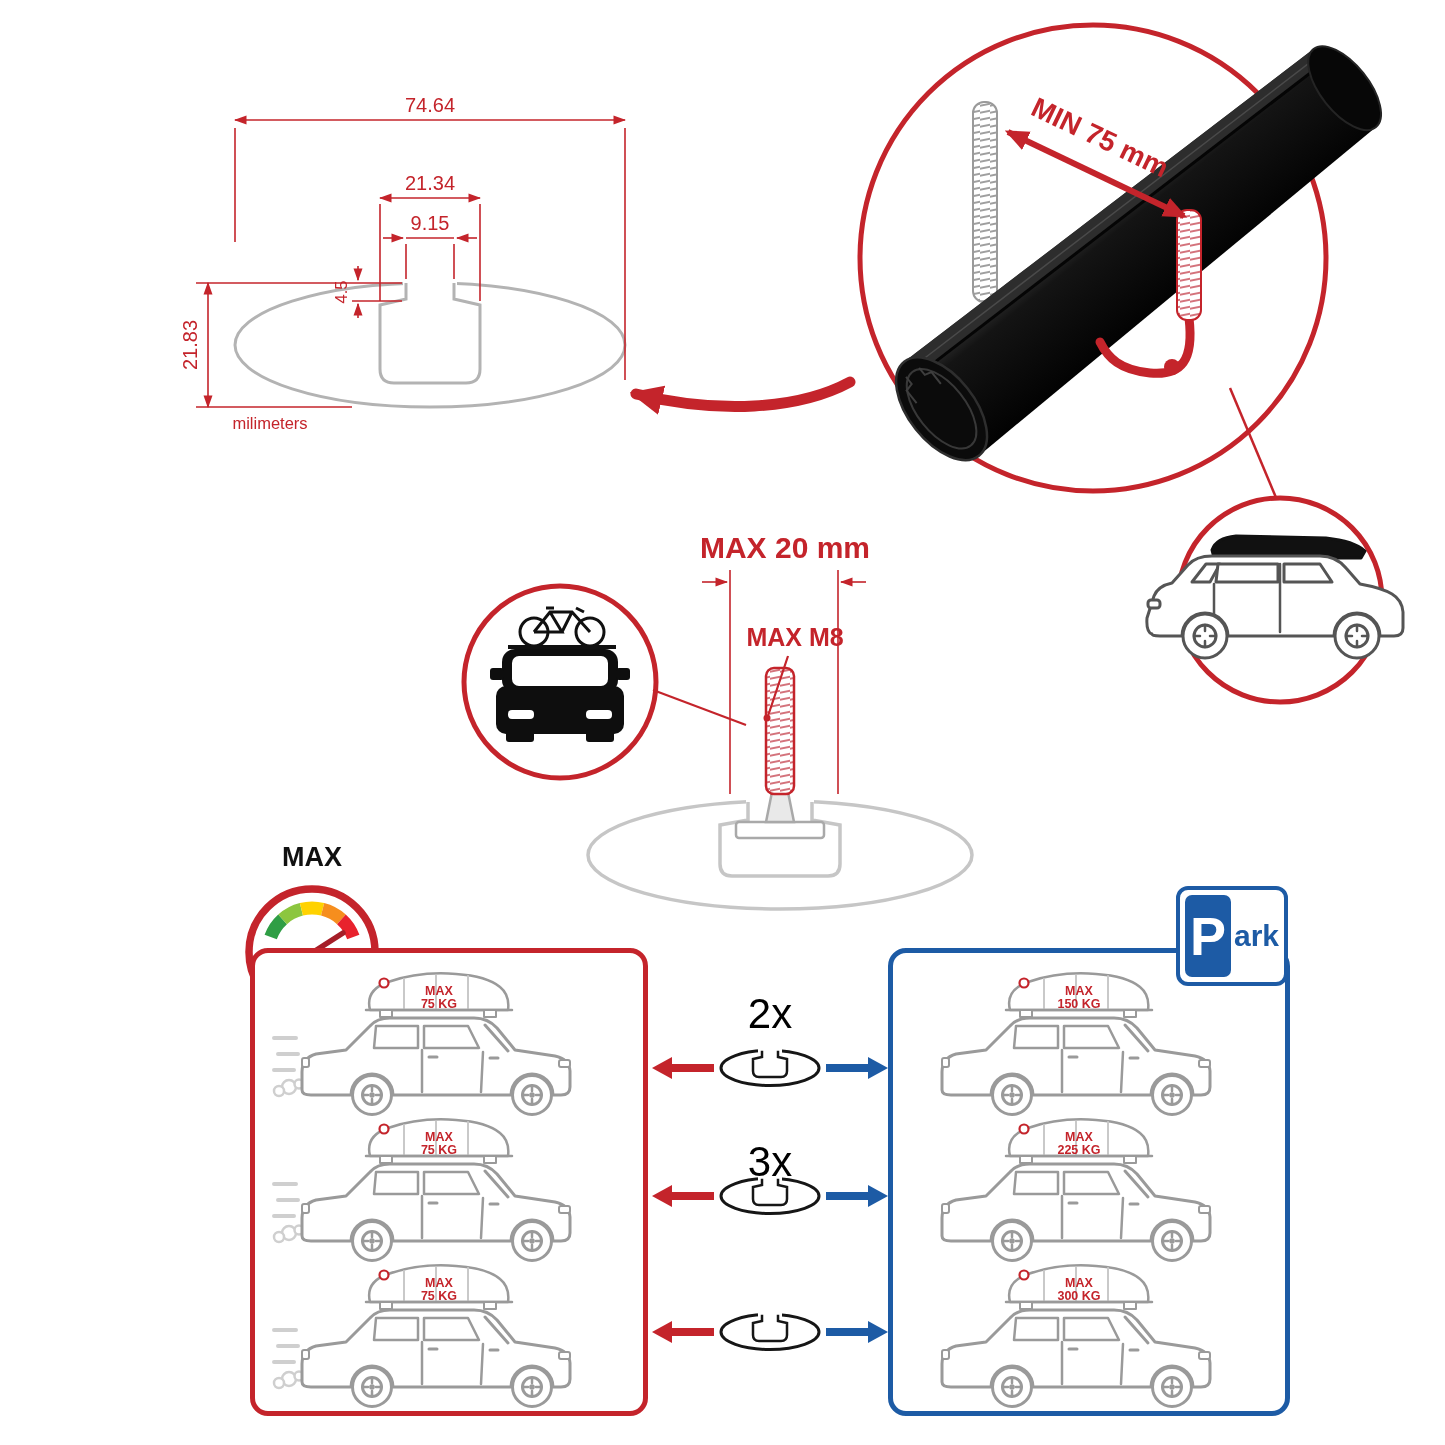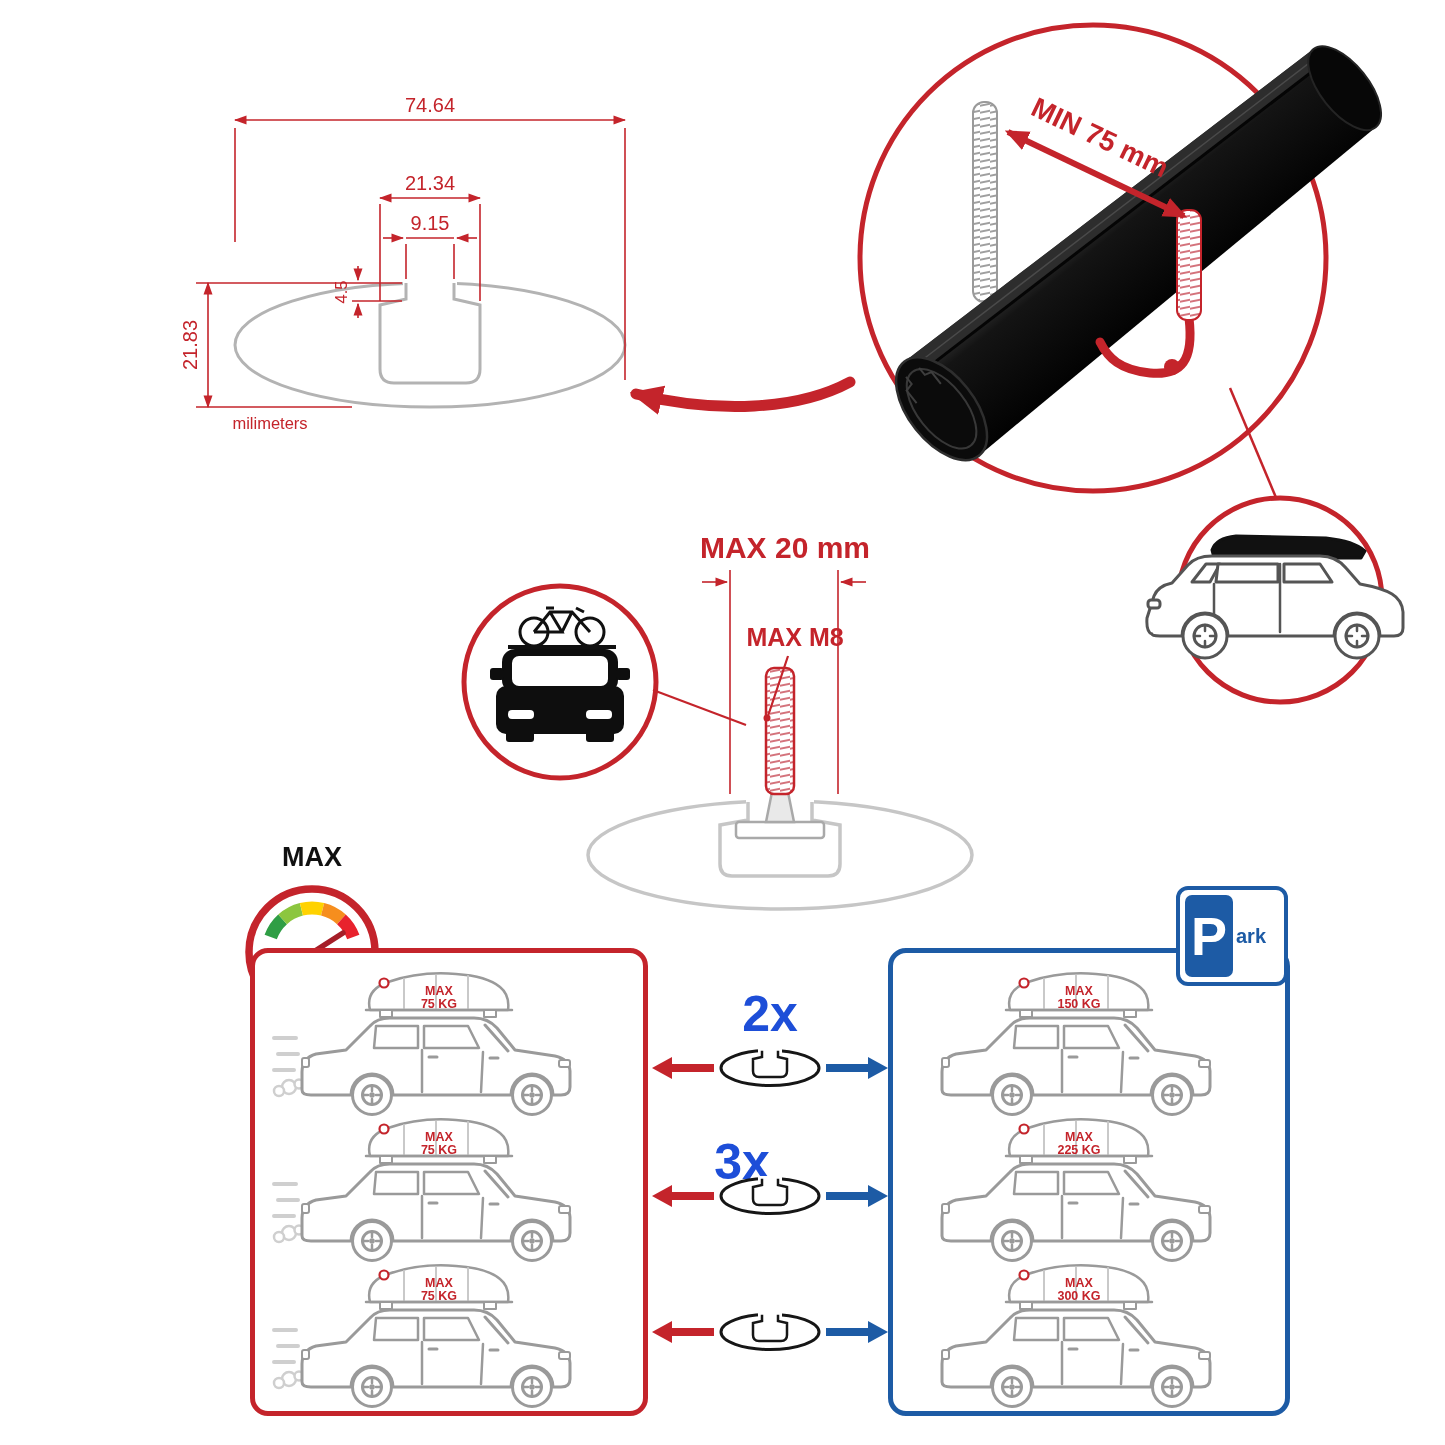--- a/index.html
+++ b/index.html
@@ -14,24 +14,24 @@
   .dimTxtS{font:16.5px "Liberation Sans",sans-serif;fill:#c4242b;text-anchor:middle}
   .redBig{font:bold 30px "Liberation Sans",sans-serif;fill:#c4242b;text-anchor:middle}
   .redMed{font:bold 25px "Liberation Sans",sans-serif;fill:#c4242b;text-anchor:middle}
   .minLbl{font:bold 28px "Liberation Sans",sans-serif;fill:#c4242b;text-anchor:middle}
   .blackBold26{font:bold 27px "Liberation Sans",sans-serif;fill:#101010;text-anchor:middle}
   .speedVal{font:bold 38px "Liberation Sans",sans-serif;fill:#101010;text-anchor:middle}
   .bagMax{font:bold 12.5px "Liberation Sans",sans-serif;fill:#c4242b;text-anchor:middle}
   .panel{position:absolute;border-radius:18px;background:#fff}
   .panel.red{border:5px solid #c4242b}
   .panel.blue{border:5px solid #1d5ba5}
-  .mult{position:absolute;width:240px;text-align:center;color:#1d4ed8;font-weight:bold;font-size:50px;line-height:44px}
+  .mult{position:absolute;width:240px;text-align:center;color:#000000;font-weight:normal;font-size:42px;line-height:44px}
   .park{width:112px;height:100px;background:#fff;border:4px solid #1d5ba5;border-radius:12px;display:flex;align-items:center;padding:5px;gap:3px;z-index:5}
   .park-p{width:48px;height:100%;background:#1d5ba5;border-radius:7px;display:flex;align-items:center;justify-content:center;color:#fff;font-weight:bold;font-size:54px}
-  .park-ark{flex:1;text-align:left;color:#1d5ba5;font-weight:bold;font-size:20px}
+  .park-ark{flex:1;text-align:left;color:#1d5ba5;font-weight:bold;font-size:30px}
 </style>
 </head>
 <body>
 
 <div class="canvas">
 
   <svg width="0" height="0" style="position:absolute">
     <defs>
       <marker id="mDim" viewBox="0 0 10 10" refX="9" refY="5" markerWidth="8" markerHeight="8" orient="auto-start-reverse">
           <path d="M0,1.5 L10,5 L0,8.5 Z" fill="#c4242b"></path>
@@ -282,21 +282,21 @@
       <ellipse cx="120" cy="22" rx="49" ry="17.5" fill="#fff" stroke="#161616" stroke-width="3"></ellipse>
       <rect x="108" y="2" width="24" height="6" fill="#fff"></rect>
       <path d="M 112,4.8 L 112,11 L 103,13 L 103,25 Q 103,31 109,31 L 131,31 Q 137,31 137,25 L 137,13 L 128,11 L 128,4.8" fill="#fff" stroke="#161616" stroke-width="2.5"></path>
     </g>
     <g>
         <line x1="176" y1="22" x2="222" y2="22" stroke="#1d5ba5" stroke-width="8"></line>
         <polygon points="238,22 218,11 218,33" fill="#1d5ba5"></polygon>
       </g>
   </svg>
 
-  <div class="mult" style="left:622px;top:1140px">3x</div>
+  <div class="mult" style="left:650px;top:1140px">3x</div>
   <svg class="abs" style="left:650px;top:1174px" width="240" height="44" viewBox="0 0 240 44">
     <g>
         <line x1="64" y1="22" x2="18" y2="22" stroke="#c4242b" stroke-width="8"></line>
         <polygon points="2,22 22,11 22,33" fill="#c4242b"></polygon>
       </g>
     <g>
       <ellipse cx="120" cy="22" rx="49" ry="17.5" fill="#fff" stroke="#161616" stroke-width="3"></ellipse>
       <rect x="108" y="2" width="24" height="6" fill="#fff"></rect>
       <path d="M 112,4.8 L 112,11 L 103,13 L 103,25 Q 103,31 109,31 L 131,31 Q 137,31 137,25 L 137,13 L 128,11 L 128,4.8" fill="#fff" stroke="#161616" stroke-width="2.5"></path>
     </g>

